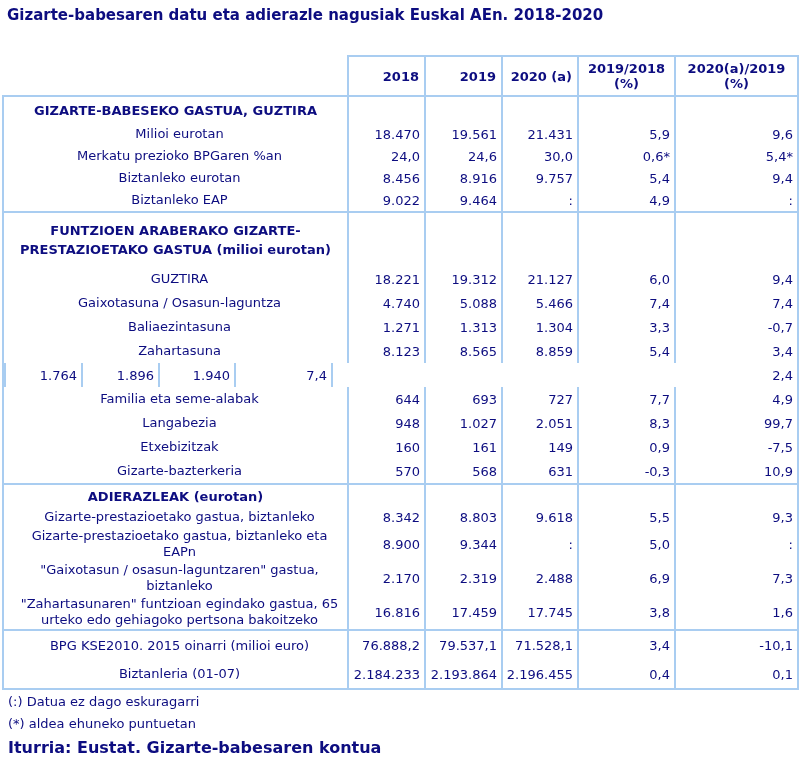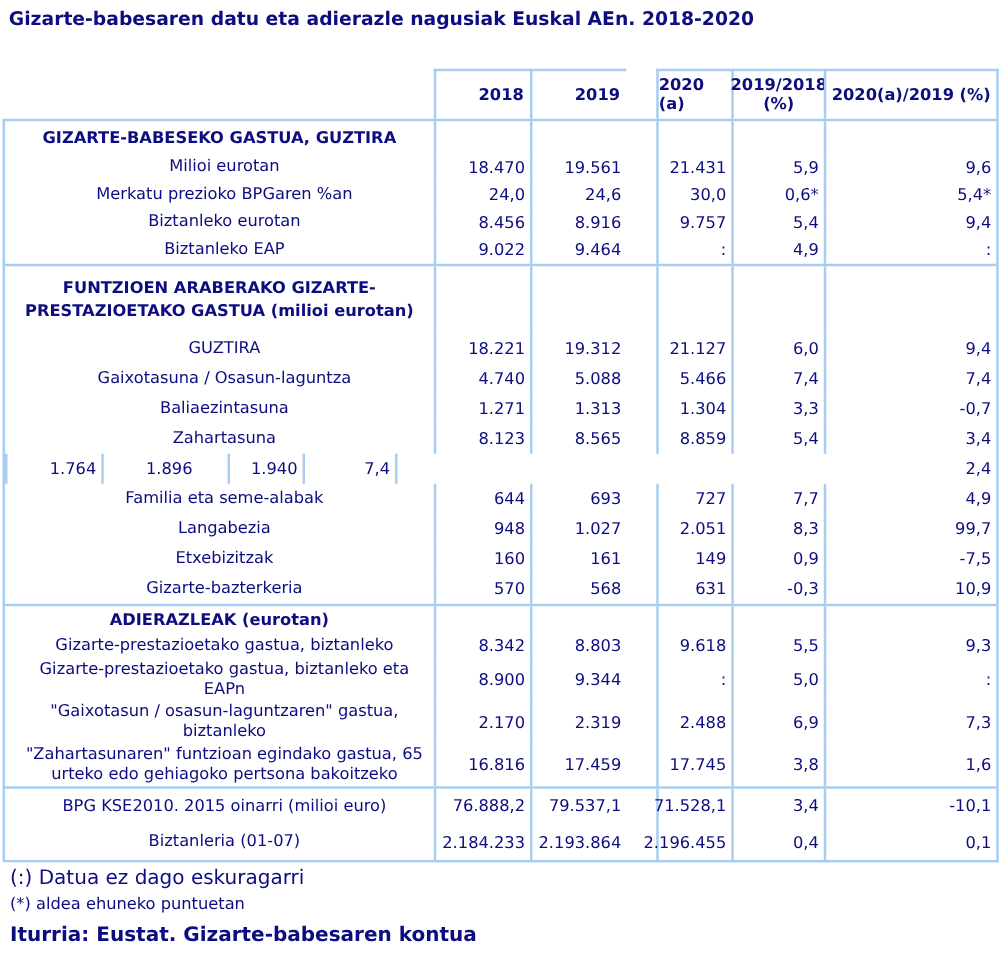--- a/index.html
+++ b/index.html
@@ -35,36 +35,36 @@
   .cl{
     width:343px;padding-left:12px;padding-right:4px;
     font-size:13px;line-height:16px;text-align:center;
   }
   .sec-row .cl{padding-left:4px;font-weight:bold;line-height:19px;}
   .cv{
     border-left:2px solid var(--border);
     align-self:stretch;display:flex;align-items:center;justify-content:flex-end;
     padding-right:4px;font-size:13px;
   }
-  .c1{width:77px;} .c2{width:77px;} .c3{width:60px;margin-left:24px;} .c4{width:74px;} .c5{flex:1;}
+  .c1{width:77px;} .c2{width:77px;} .c3{width:76px;} .c4{width:97px;} .c5{flex:1;}
   
   .s0 .sec-row{height:26px;}
   .s0 .row:not(.sec-row){height:22px;}
   .s1 .sec-row{height:54px;}
   .s1 .row:not(.sec-row){height:24px;}
   .s2 .sec-row{height:22px;}
   .s2 .row:not(.sec-row){min-height:20px;padding:0;}
   .s2 .row:not(.sec-row) .cl{padding-top:1px;padding-bottom:1px;}
   .s3 .row{height:29px;}
   .s3 .row:last-child{height:28px;}
   
   .fn1{
     position:absolute;left:0;top:690px;width:349px;height:22px;
     background:#ffffff;display:flex;align-items:center;
-    padding-left:8px;font-size:16px;
+    padding-left:8px;font-size:13px;
   }
   .fn2{
     position:absolute;left:8px;top:716px;font-size:13px;
   }
   .src{
     position:absolute;left:8px;top:738px;font-size:16px;font-weight:bold;
   }
 </style>
 </head>
 <body>

